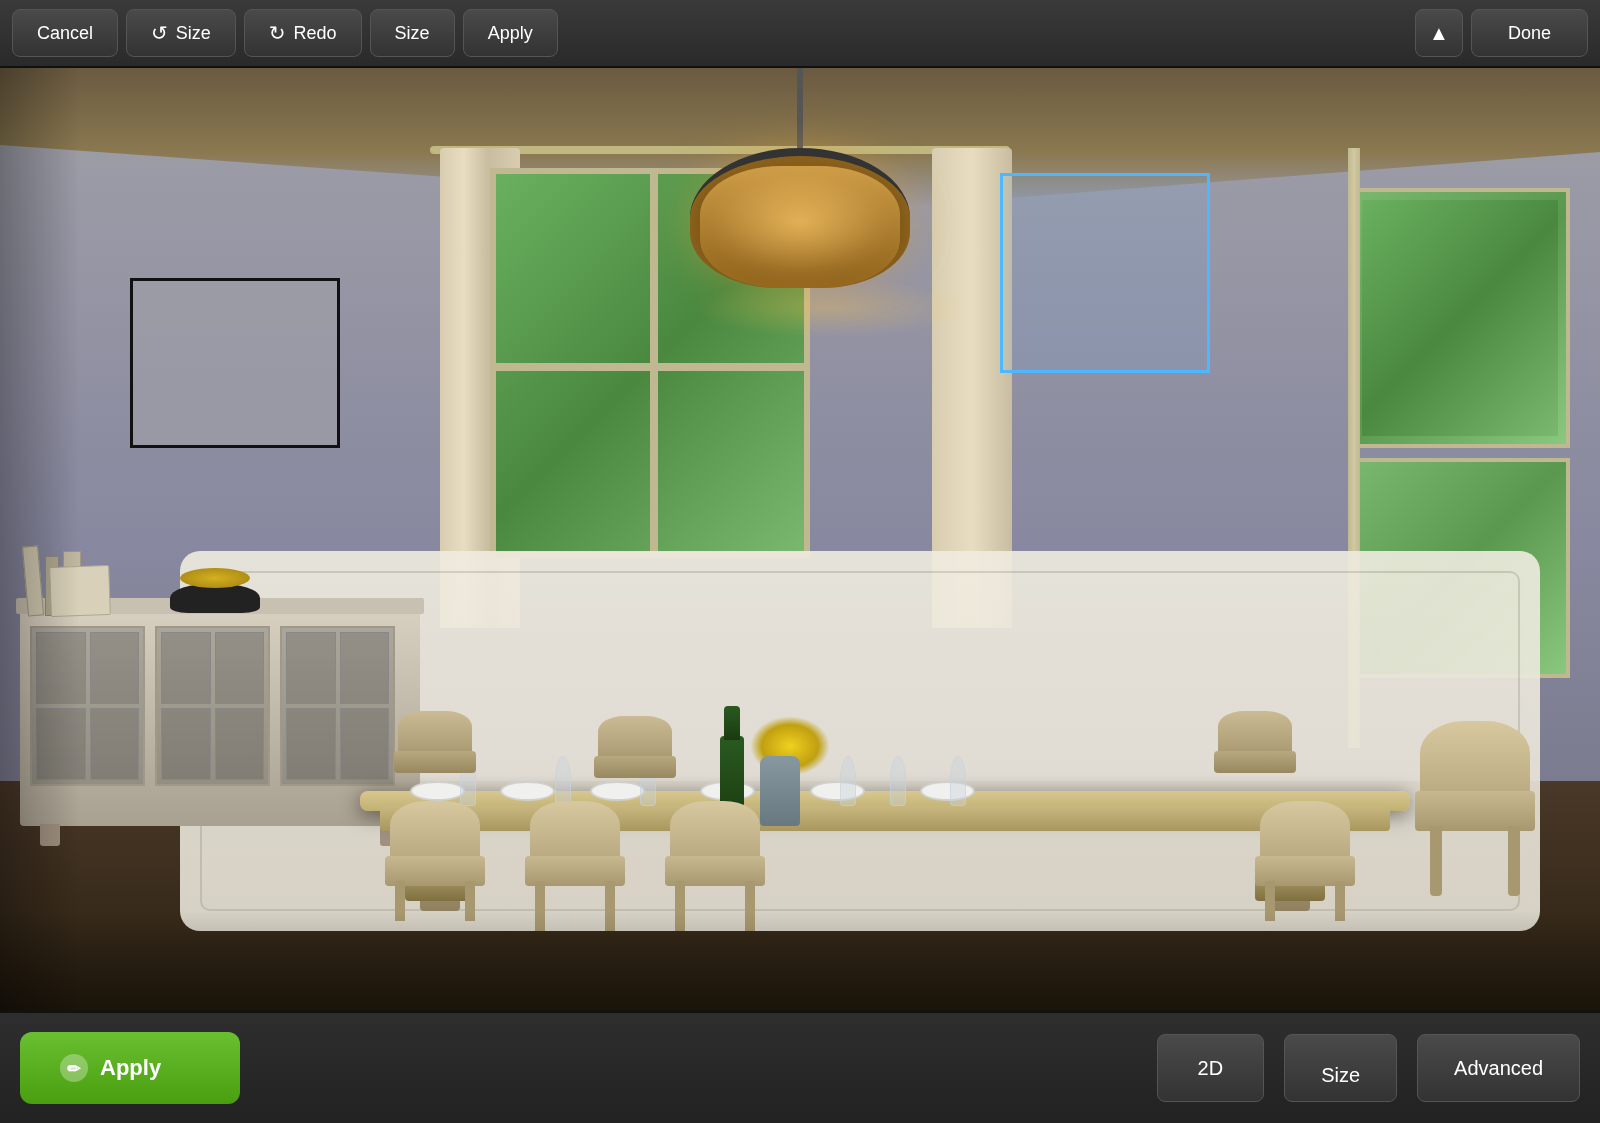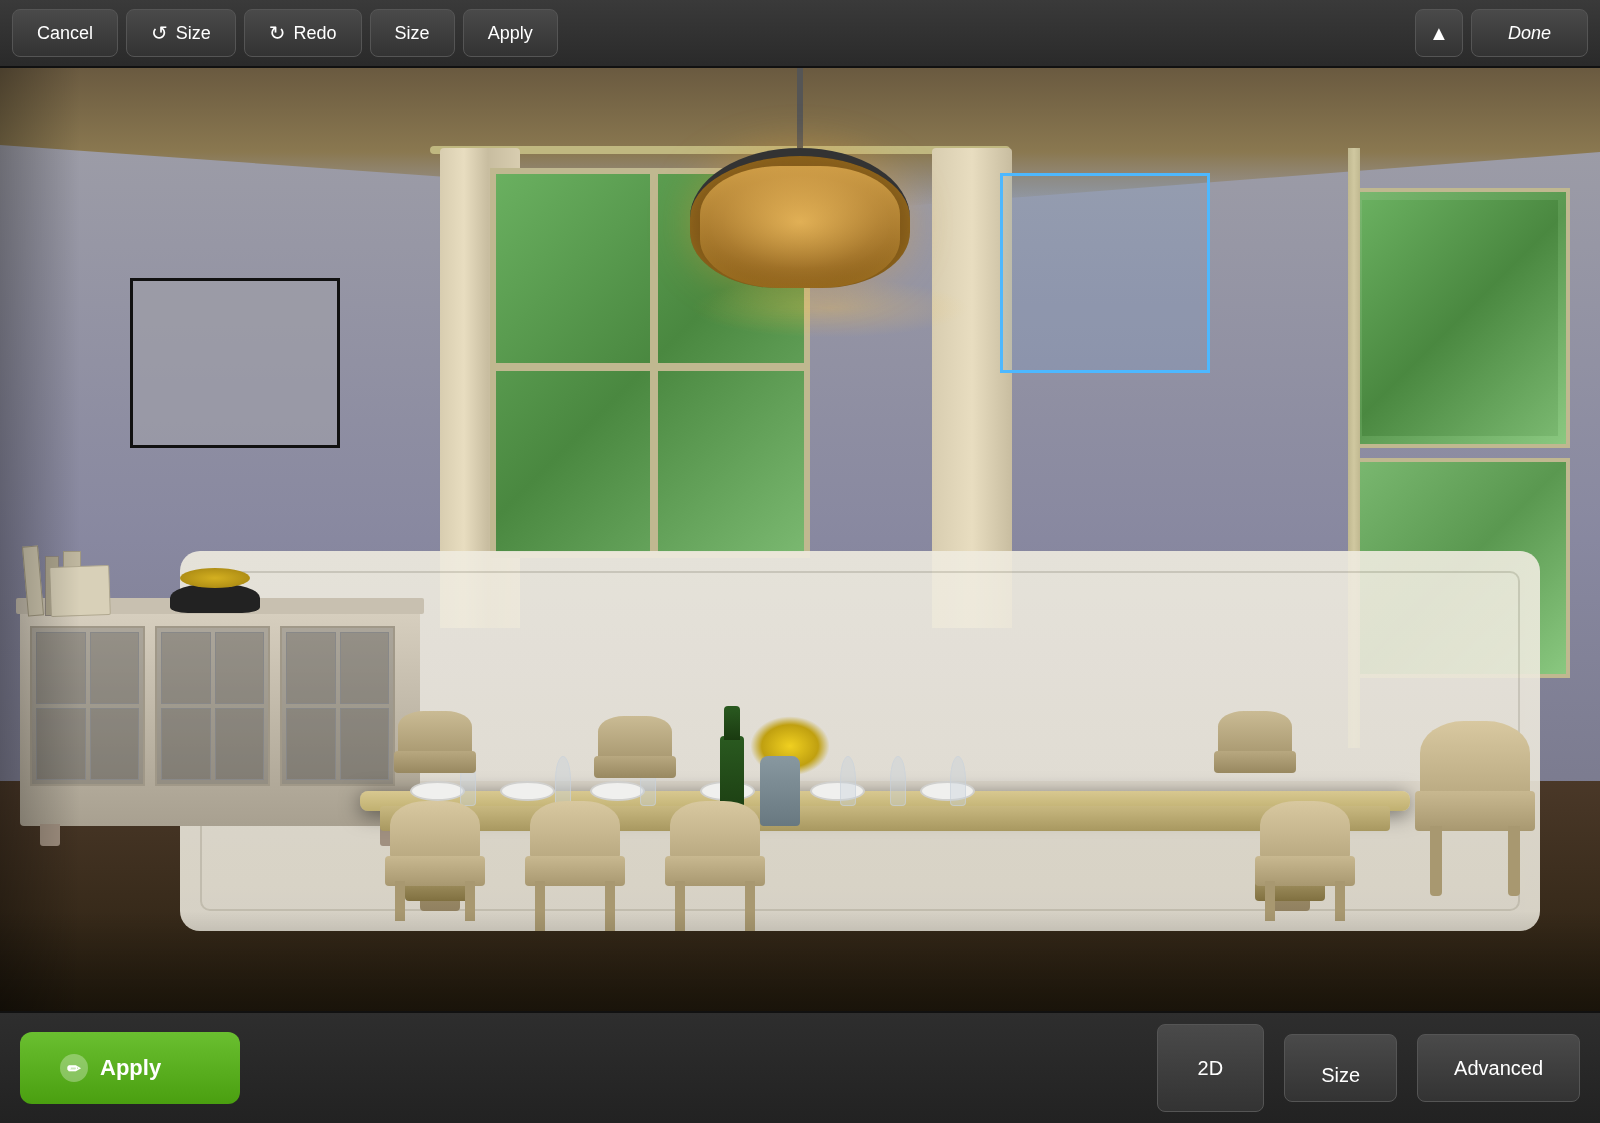--- a/index.html
+++ b/index.html
@@ -389,21 +389,21 @@
 
     
     .view-btn {
       background: linear-gradient(180deg, #4a4a4a 0%, #333 100%);
       color: #fff;
       border: 1px solid #555;
       border-radius: 8px;
       padding: 14px 40px;
       font-size: 20px;
       cursor: pointer;
-      height: 88px;
+      height: 68px;
     }
     .view-btn.active {
       background: linear-gradient(180deg, #2a90d0 0%, #1a70b0 100%);
       border-color: #4ab0f0;
     }
 
     .size-btn {
       background: linear-gradient(180deg, #4a4a4a 0%, #333 100%);
       color: #fff;
       border: 1px solid #555;
@@ -526,21 +526,21 @@
   </button>
   <button class="toolbar-btn">
     <span>Apply</span>
   </button>
 
   <div class="toolbar-spacer"></div>
 
   <div class="toolbar-chevron">
     <span>▲</span>
   </div>
-  <button class="toolbar-btn" style="padding: 8px 36px; font-style: italic;">
+  <button class="toolbar-btn" style="padding: 8px 36px;">
     <span>Done</span>
   </button>
 </div>
 
 <div id="scene">
   <div id="room-bg">
 
     <div class="wall-main"></div>
 
     <div style="position:absolute;top:0;left:0;right:0;height:140px;background:linear-gradient(180deg,#6a5a40 0%,#8a7850 60%,transparent 100%);clip-path:polygon(0 0,100% 0,100% 60%,55% 100%,0 55%);"></div>

